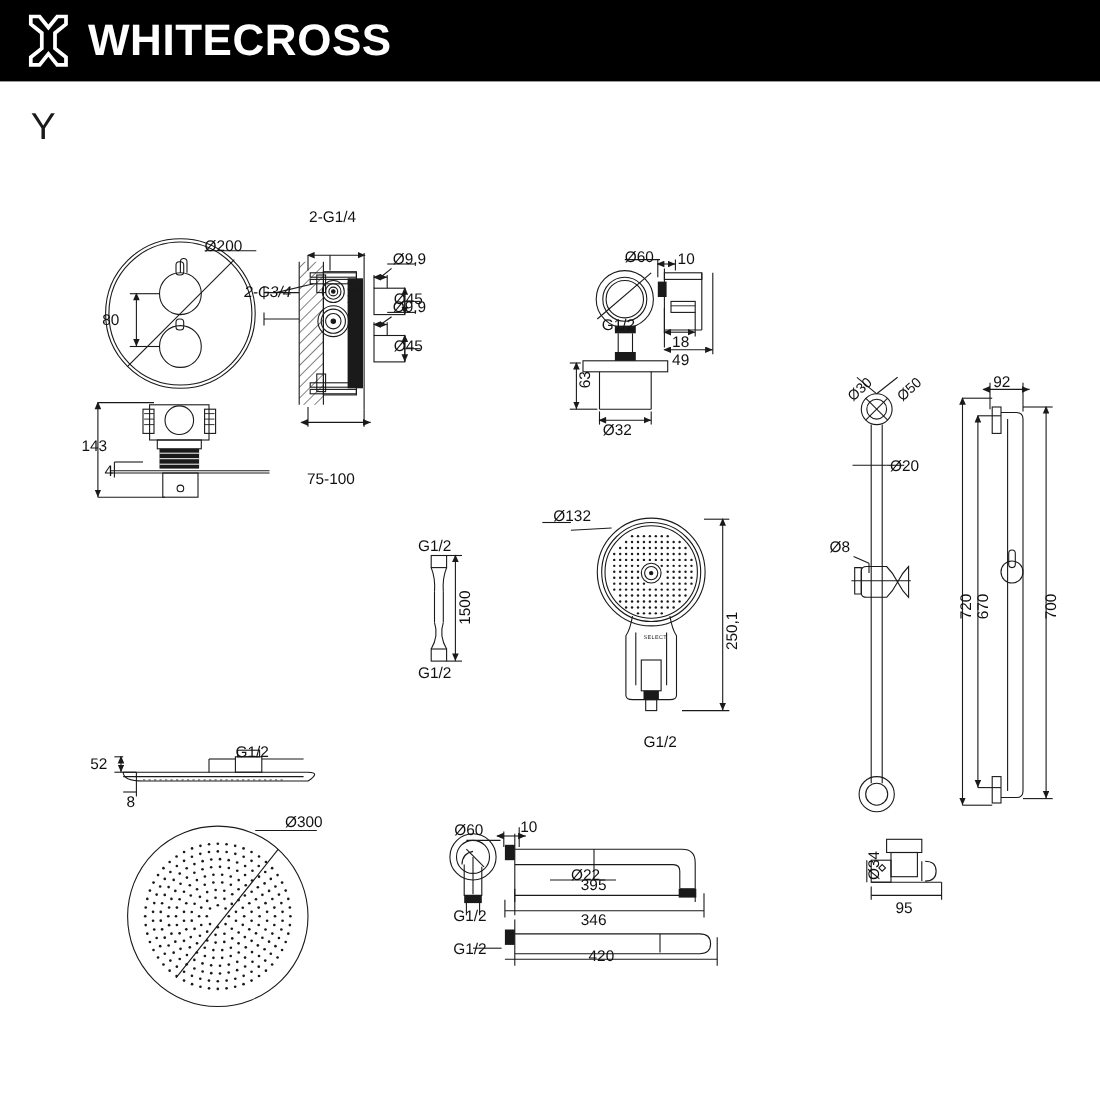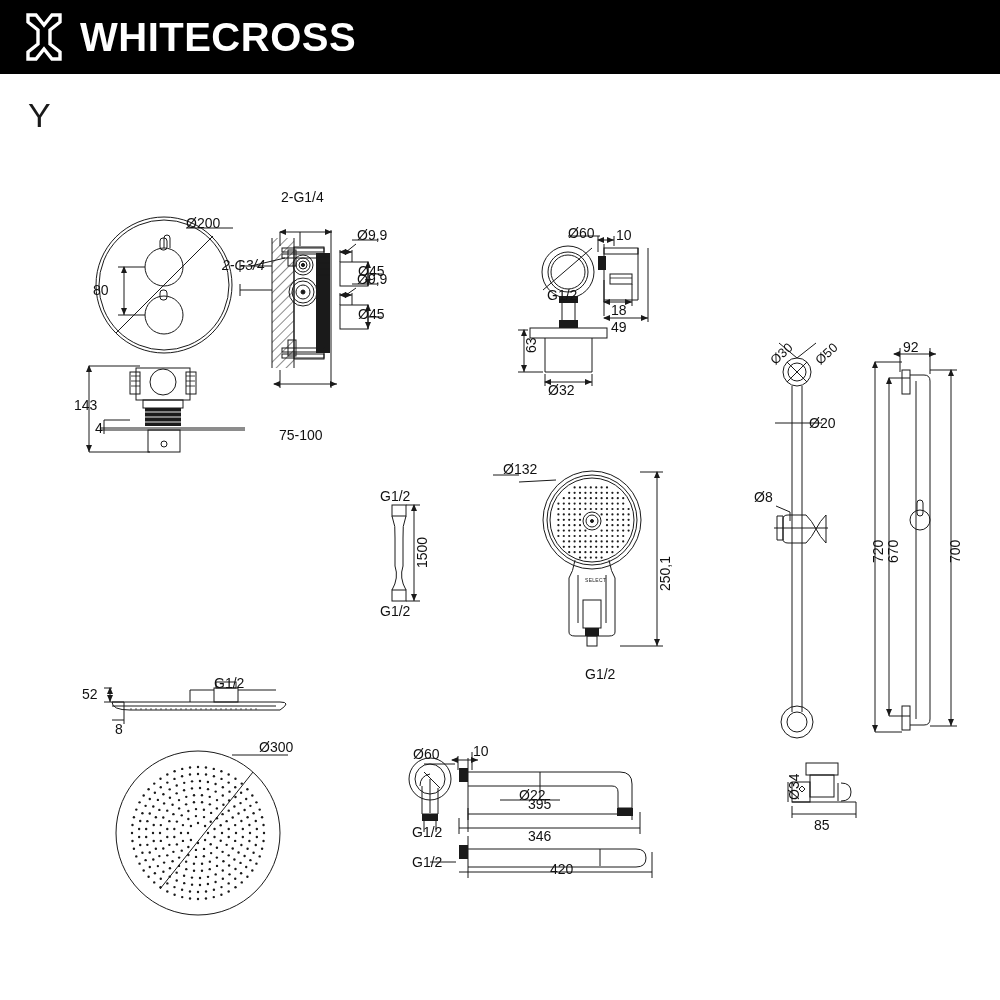--- a/index.html
+++ b/index.html
@@ -886,18 +886,18 @@
   <div class="lbl big" style="left:214px;top:676px;">G1/2</div>
   <div class="lbl big" style="left:259px;top:740px;">Ø300</div>
 
   <div class="lbl big" style="left:413px;top:747px;">Ø60</div>
   <div class="lbl big" style="left:412px;top:825px;">G1/2</div>
   <div class="lbl big" style="left:473px;top:744px;">10</div>
   <div class="lbl big" style="left:519px;top:788px;">Ø22</div>
   <div class="lbl big" style="left:528px;top:797px;">395</div>
   <div class="lbl big" style="left:528px;top:829px;">346</div>
   <div class="lbl big" style="left:412px;top:855px;">G1/2</div>
-  <div class="lbl big" style="left:550px;top:862px;">420</div>
+  <div class="lbl big" style="left:535px;top:862px;">420</div>
 
   <div class="lbl big rot" style="left:787px;top:800px;">Ø34</div>
-  <div class="lbl big" style="left:814px;top:818px;">85</div>
+  <div class="lbl big" style="left:814px;top:818px;">95</div>
 
 </div>
 
 </body></html>

